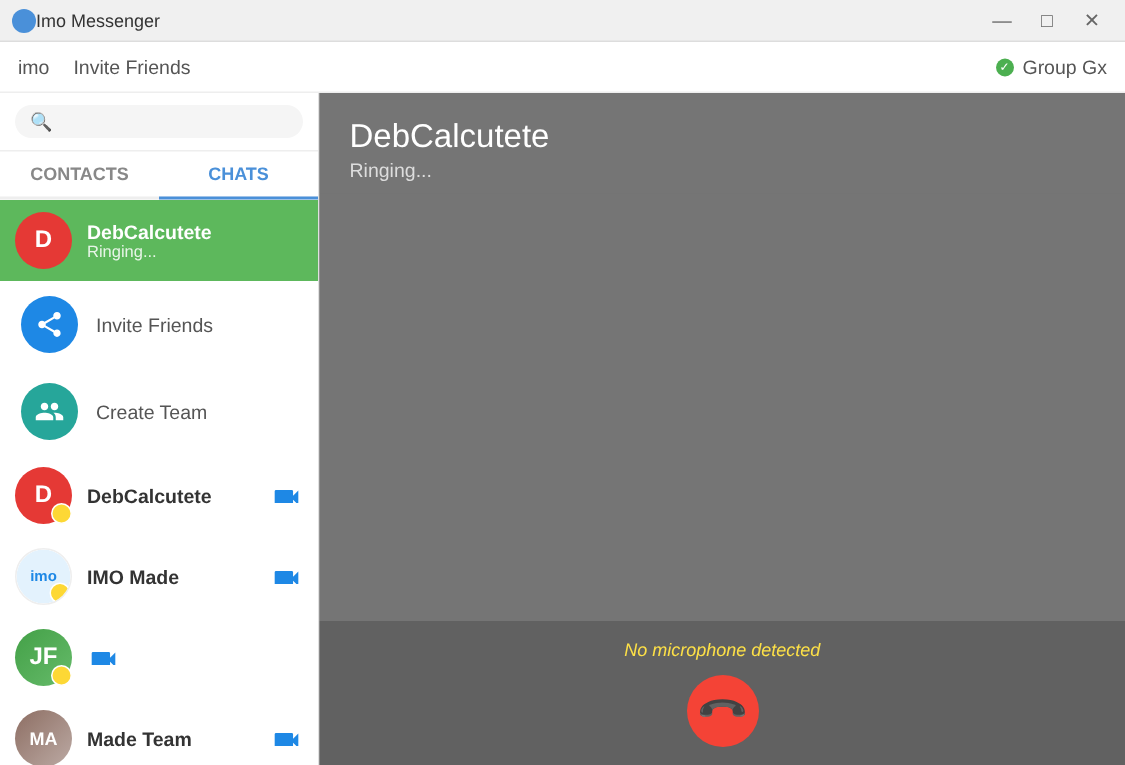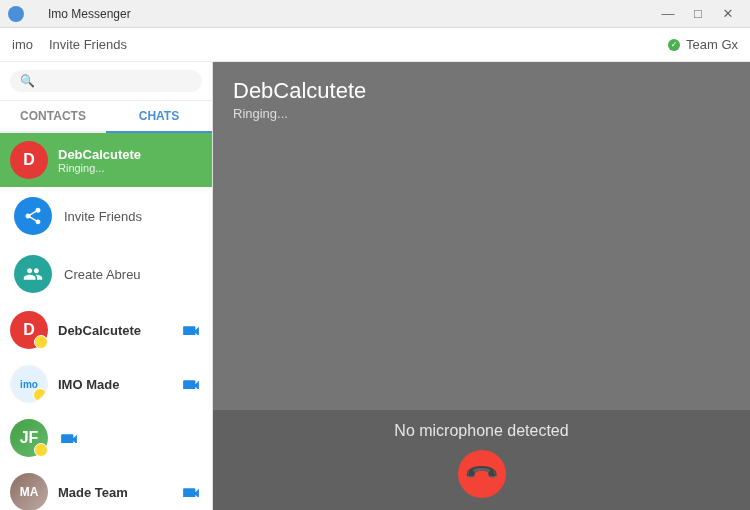--- a/index.html
+++ b/index.html
@@ -4,21 +4,21 @@
   <style>
     * { box-sizing: border-box; margin: 0; padding: 0; }
     body { font-family: 'Segoe UI', Arial, sans-serif; font-size: 13px; background: #f0f0f0; width: 750px; height: 510px; overflow: hidden; }
 
     
     .title-bar {
       display: flex; align-items: center; justify-content: space-between;
       background: #f0f0f0; height: 28px; padding: 0 8px;
       border-bottom: 1px solid #ddd;
     }
-    .title-bar-left { display: flex; align-items: center; gap: 24px; justify-content: flex-end; }
+    .title-bar-left { display: flex; align-items: center; gap: 0; justify-content: flex-end; }
     .title-bar-icon { width: 16px; height: 16px; background: #4a90d9; border-radius: 50%; display: flex; align-items: center; justify-content: center; }
     .title-bar-title { font-size: 12px; color: #333; }
     .title-bar-controls { display: flex; gap: 2px; }
     .title-bar-btn { width: 28px; height: 20px; background: transparent; border: none; cursor: pointer; font-size: 13px; color: #666; display: flex; align-items: center; justify-content: center; }
 
     
     .menu-bar {
       display: flex; align-items: center; justify-content: space-between;
       background: white; height: 34px; padding: 0 12px;
       border-bottom: 1px solid #eee;
@@ -79,21 +79,21 @@
     
     .call-header { background: #757575; padding: 16px 20px 8px; }
     .call-contact-name { font-size: 22px; color: white; font-weight: 400; }
     .call-status { font-size: 13px; color: #ddd; margin-top: 2px; }
 
     
     .call-body { flex: 1; background: #757575; }
 
     
     .call-footer { background: #616161; padding: 12px 0; display: flex; flex-direction: column; align-items: center; gap: 10px; }
-    .call-footer-msg { font-size: 16px; color: #e5e5e5; }
+    .call-footer-msg { font-size: 12px; color: #fde047; font-style: italic; }
     .end-call-btn { width: 48px; height: 48px; background: #f44336; border-radius: 50%; display: flex; align-items: center; justify-content: center; cursor: pointer; }
     .end-call-icon { color: white; font-size: 22px; transform: rotate(135deg); display: inline-block; }
 
     
     .imo-logo-wrap { width: 38px; height: 38px; border-radius: 50%; background: white; display: flex; align-items: center; justify-content: center; border: 1px solid #eee; overflow: hidden; }
     .imo-logo { font-size: 10px; font-weight: bold; color: #1e88e5; background: #e3f2fd; border-radius: 50%; width: 36px; height: 36px; display: flex; align-items: center; justify-content: center; }
 
     
     .jf-avatar { background: linear-gradient(135deg, #43a047, #66bb6a); }
 
@@ -118,21 +118,21 @@
   </div>
 </div>
 
 <div class="menu-bar">
   <div class="menu-bar-left">
     <span class="menu-item">imo</span>
     <span class="menu-item">Invite Friends</span>
   </div>
   <div class="menu-bar-right">
     <div class="online-dot"></div>
-    <span class="user-name">Team Gx</span>
+    <span class="user-name">Group Gx</span>
   </div>
 </div>
 
 <div class="main-layout">
 
   <div class="left-panel">
 
     <div class="search-bar">
       <div class="search-input-wrap">
         <span class="search-icon-wrap">🔍</span>
@@ -164,21 +164,21 @@
         </div>
         <span class="action-label">Invite Friends</span>
       </div>
 
       <div class="action-item">
         <div class="group-avatar">
           <svg width="20" height="20" viewBox="0 0 24 24" fill="white">
             <path d="M16 11c1.66 0 2.99-1.34 2.99-3S17.66 5 16 5c-1.66 0-3 1.34-3 3s1.34 3 3 3zm-8 0c1.66 0 2.99-1.34 2.99-3S9.66 5 8 5C6.34 5 5 6.34 5 8s1.34 3 3 3zm0 2c-2.33 0-7 1.17-7 3.5V19h14v-2.5c0-2.33-4.67-3.5-7-3.5zm8 0c-.29 0-.62.02-.97.05 1.16.84 1.97 1.97 1.97 3.45V19h6v-2.5c0-2.33-4.67-3.5-7-3.5z"></path>
           </svg>
         </div>
-        <span class="action-label">Create Abreu</span>
+        <span class="action-label">Create Team</span>
       </div>
 
       <div class="chat-item">
         <div class="avatar red" style="position:relative;">
           D
           <div class="badge"></div>
         </div>
         <div class="chat-info">
           <div class="chat-name">DebCalcutete</div>
         </div>

